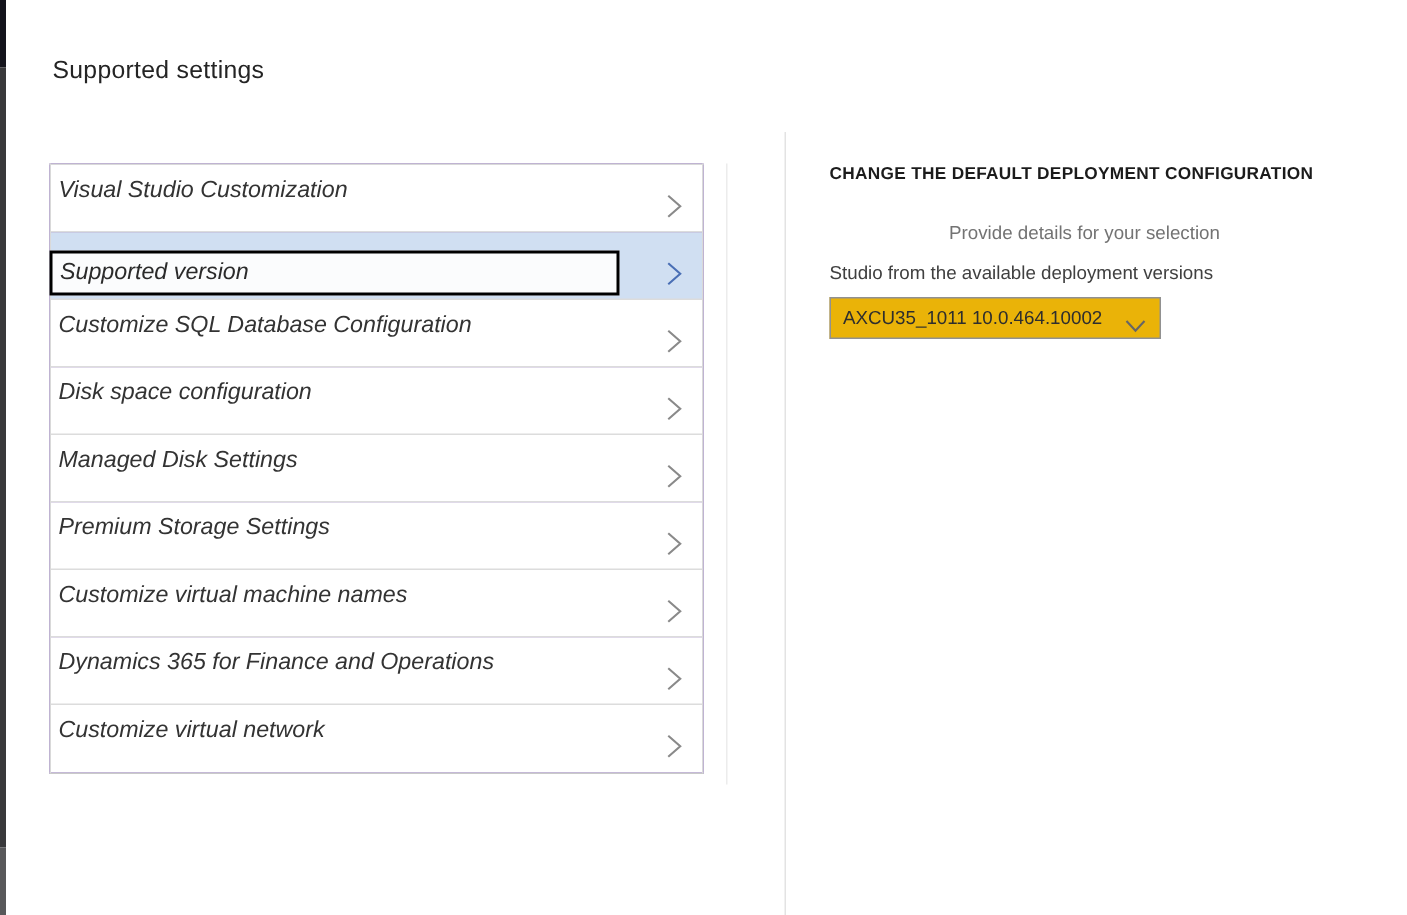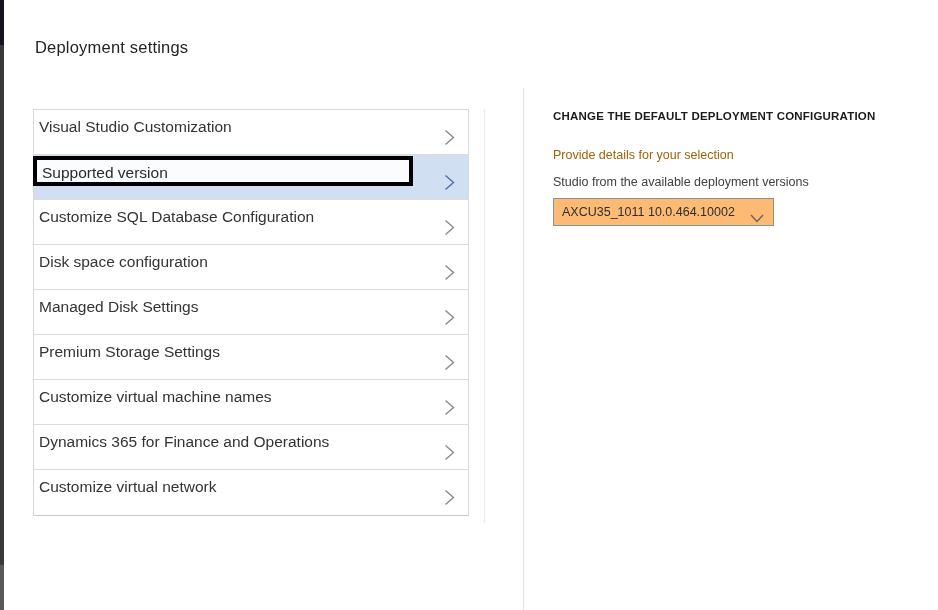--- a/index.html
+++ b/index.html
@@ -22,20 +22,21 @@
     font-size:16.5px; font-weight:400; color:#242424;
     letter-spacing:0.2px;
   }
 
   
   .settings-list {
     position:absolute; left:33px; top:109px; width:436px;
     background:#4c1d95;
     border:1px solid #d9d9d9;
     border-bottom-color:#c9c9c9;
+    font-style:italic;
   }
   .settings-row {
     position:relative; height:45px;
     border-bottom:1px solid #dcdcdc;
     background:#ffffff;
     cursor:pointer;
   }
   .settings-row:last-child { border-bottom:none; }
   .settings-row .row-label {
     position:absolute; left:5px; top:8px;
@@ -43,24 +44,24 @@
   }
   .settings-row .chev {
     position:absolute; right:13px; top:19px; width:11px; height:17px;
   }
   .settings-row.selected { background:#d0dff2; }
   .focus-box {
     display:none;
   }
   .settings-row.selected .focus-box {
     display:block;
-    position:absolute; left:-1px; top:1px;
+    position:absolute; left:-1px; top:12px;
     width:380px; height:30px;
     background:#fbfcfd;
-    border:4px solid #000000;
+    border:2px solid #000000;
   }
   .settings-row.selected .focus-box .focus-label {
     position:absolute; left:5px; top:4px;
     font-size:15.5px; color:#2b2b2b; white-space:nowrap;
   }
 
   
   .list-hairline {
     position:absolute; left:484px; top:109px; width:1px; height:414px;
     background:#ececec;
@@ -73,51 +74,51 @@
   }
 
   
   .detail-panel { position:absolute; left:553px; top:110px; width:340px; }
   .detail-heading {
     font-size:11.5px; font-weight:700; color:#1b1b1b;
     letter-spacing:0.2px; white-space:nowrap;
   }
   .detail-subtext {
     margin-top:26px;
-    font-size:12.5px; color:#a16207; white-space:nowrap;
+    font-size:12.5px; color:#737373; white-space:nowrap;text-align:center;
   }
   .detail-dropdown-label {
     margin-top:13px;
     font-size:12.5px; color:#404040; white-space:nowrap;
   }
   .version-dropdown {
     position:relative; margin-top:9px;
     width:221px; height:28px;
-    background:#fdba74;
+    background:#eab308;
     border:1px solid #919191;
     cursor:pointer;
   }
   .version-dropdown .dd-value {
     position:absolute; left:8px; top:6px;
     font-size:12.5px; color:#2e2e2e; white-space:nowrap;
   }
   .version-dropdown .dd-chev {
     position:absolute; right:9px; top:10px; width:14px; height:9px;
   }
 </style>
 </head>
 <body>
 
 <div class="edge-strip">
   <div class="seg-top"></div>
   <div class="seg-mid"></div>
   <div class="seg-bottom"></div>
 </div>
 
-<div class="page-title">Deployment settings</div>
+<div class="page-title">Supported settings</div>
 
 <div class="settings-list" id="settings-list">
     <div class="settings-row">
     <span class="row-label">Visual Studio Customization</span>
 
     <span class="chev">
       <svg width="11" height="17" viewBox="0 0 11 17">
         <path d="M1.5 1.5 L9.5 8.5 L1.5 15.5" fill="none" stroke="#8a8a8a" stroke-width="1.4"></path>
       </svg>
     </span>

